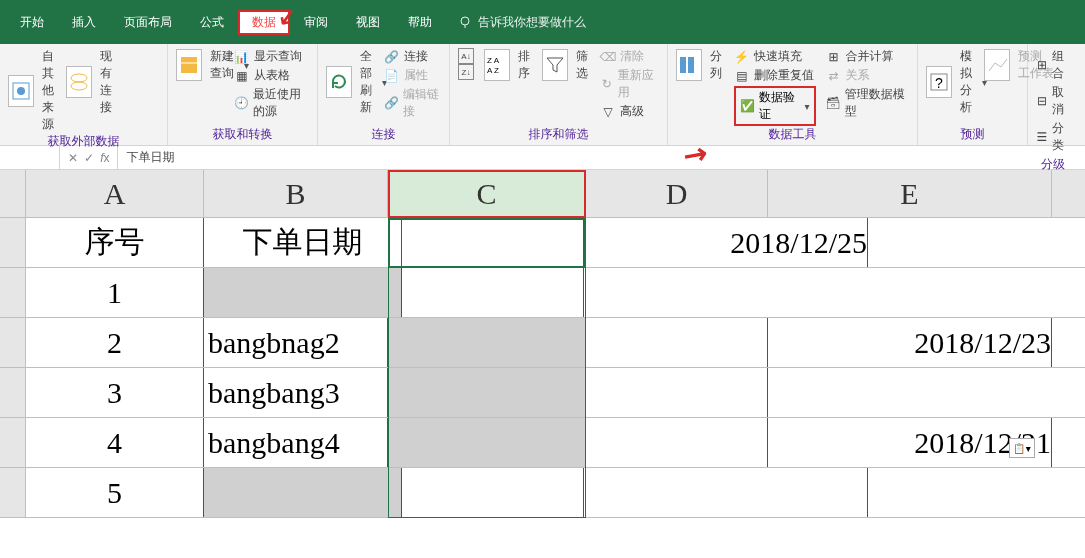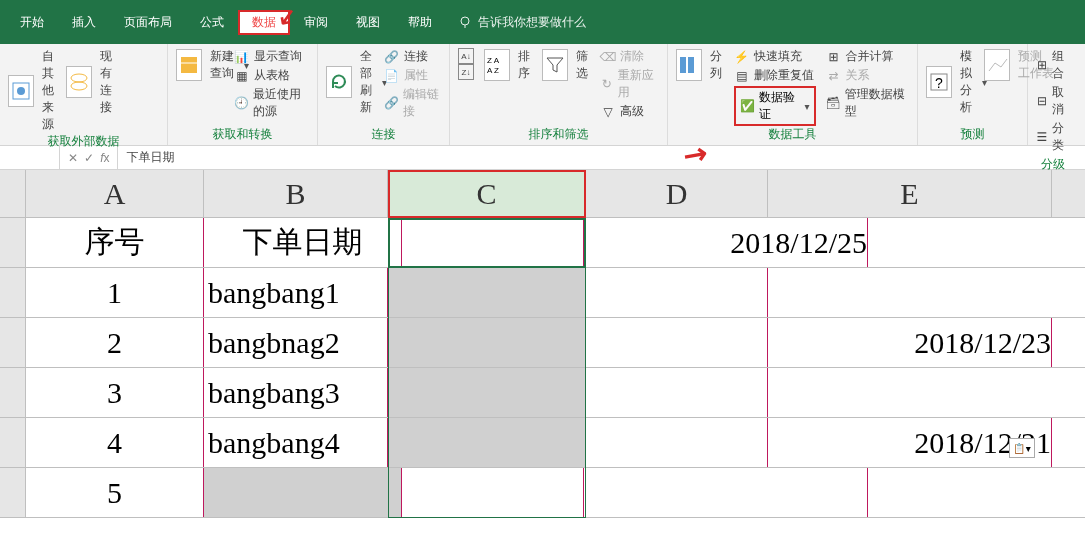--- a/index.html
+++ b/index.html
@@ -15,21 +15,21 @@
   .bulb-icon svg { display:block; }
 
   .ribbon { background: #f3f3f3; height: 102px; border-bottom: 1px solid #d4d4d4; display: flex; position: relative; }
   .grp { border-right: 1px solid #dcdcdc; padding: 4px 8px 0 8px; display: flex; flex-direction: column; justify-content: space-between; }
   .grp-body { display: flex; gap: 10px; align-items: flex-start; }
   .btn-lg { display: flex; flex-direction: row; align-items: center; width: 48px; font-size: 12px; color: #444; gap: 8px; cursor: pointer; }
   .btn-lg .ic { width: 32px; height: 32px; background: #fff; border: 1px solid #bbb; display:flex; align-items:center; justify-content:center; }
   .btn-sm-row { display: flex; align-items: center; gap: 4px; cursor: pointer; color: #444; }
   .btn-sm-row .ic-s { width: 16px; height: 16px; display:flex; align-items:center; justify-content:center; }
   .btn-stack { display: flex; flex-direction: column; gap: 2px; }
-  .grp-caption { text-align: center; font-size: 12px; color: #15803d; padding-bottom: 2px; }
+  .grp-caption { text-align: center; font-size: 12px; color: #4c1d95; padding-bottom: 2px; }
   .dimmed { color: #aaa; }
 
   .dv-btn { display: flex; align-items: center; gap: 4px; border: 2px solid #d82a2a; padding: 1px 4px; cursor: pointer; }
   .chev::after { content: "▾"; font-size: 10px; margin-left: 2px; color: #555; }
 
   .red-arrow-dv { position: absolute; left: 684px; top: 94px; color: #d82a2a; font-size: 28px; font-weight: bold; transform: rotate(35deg); }
 
   .fx-bar { height: 24px; border-bottom: 1px solid #d4d4d4; background: #fff; display: flex; align-items: center; font-size: 12px; color: #444; }
   .name-box { width: 60px; border-right: 1px solid #d4d4d4; padding-left: 6px; height: 100%; display:flex; align-items:center; }
   .fx-btns { display: flex; align-items: center; gap: 6px; padding: 0 8px; color: #888; border-right: 1px solid #d4d4d4; height:100%; }
@@ -327,21 +327,20 @@
     <div class="rowh"></div>
     <div class="cell colA center">序号</div>
     <div class="cell colC center" style="background:#fff">下单日期</div>
     <div class="cell colD"></div>
     <div class="cell colE right">2018/12/25</div>
   </div>
 
   <div class="data-row">
     <div class="rowh"></div>
     <div class="cell colA center">1</div>
-    <div class="cell colB left">bangbang1</div>
     <div class="cell colC cC"></div>
     <div class="cell colD"></div>
   </div>
   <div class="data-row">
     <div class="rowh"></div>
     <div class="cell colA center">2</div>
     <div class="cell colB left">bangbnag2</div>
     <div class="cell colC cC"></div>
     <div class="cell colD"></div>
     <div class="cell colE right">2018/12/23</div>

